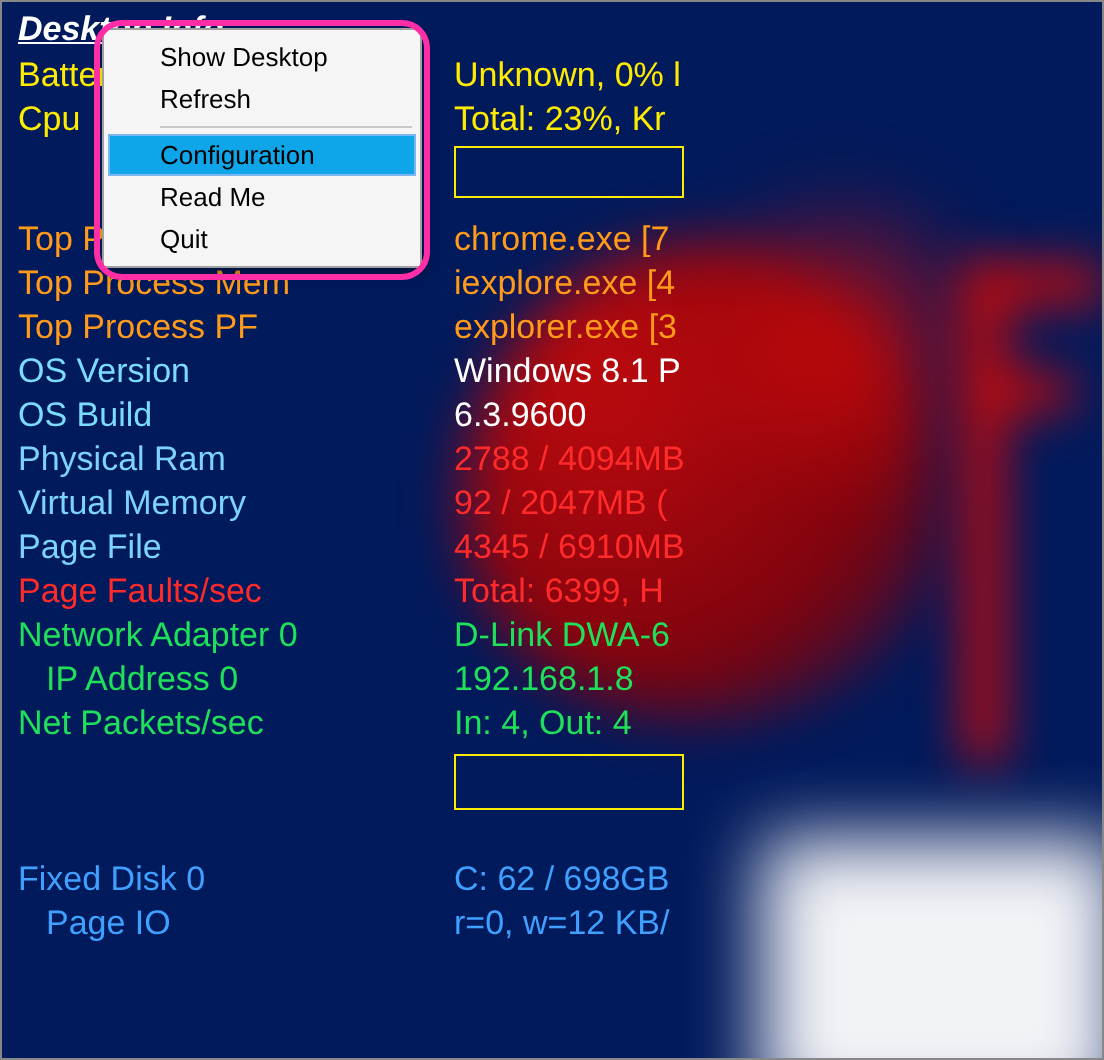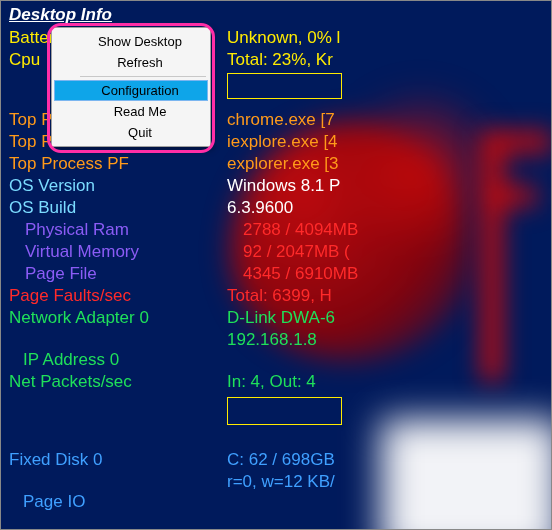--- a/index.html
+++ b/index.html
@@ -88,27 +88,27 @@
     font-size: 17px;
     margin-bottom: 2px;
   }
   .row {
     display: flex;
     line-height: 22px;
     font-size: 17px;
   }
   .label { width: 218px; flex-shrink: 0; white-space: nowrap; overflow: hidden; }
   .value { flex: 1; white-space: nowrap; overflow: hidden; }
-  .indent { padding-left: 14px; margin-top: 20px; }
+  .indent { padding-left: 14px; }
 
   .c-yellow { color: #ffeb00; }
   .c-orange { color: #ff9a1a; }
   .c-cyan   { color: #7bdcff; }
   .c-white  { color: #ffffff; }
-  .c-violet { color: #8b5cf6; margin-left: 16px; }
+  .c-violet { color: #7dd3fc; }
   .c-red    { color: #ff2a2a; }
   .c-green  { color: #1fe05a; }
   .c-blue   { color: #3fa0ff; }
 
   .box {
     border: 1px solid #ffeb00;
     height: 26px;
     width: 115px;
     margin-left: 218px;
     margin-top: 2px;
@@ -119,24 +119,23 @@
     height: 28px;
     width: 115px;
     margin-left: 218px;
     margin-top: 4px;
     margin-bottom: 24px;
   }
 
   
   .menu-wrap {
     position: absolute;
-    top: 26px;
+    top: 13px;
     left: 50px;
     z-index: 10;
-    text-align: center;
   }
   .menu {
     background: #f5f5f5;
     border: 1px solid #a0a0a0;
     box-shadow: 2px 3px 6px rgba(0,0,0,0.35);
     font-family: "Segoe UI", Tahoma, sans-serif;
     font-size: 13px;
     color: #000;
     width: 160px;
     padding: 3px 2px;

